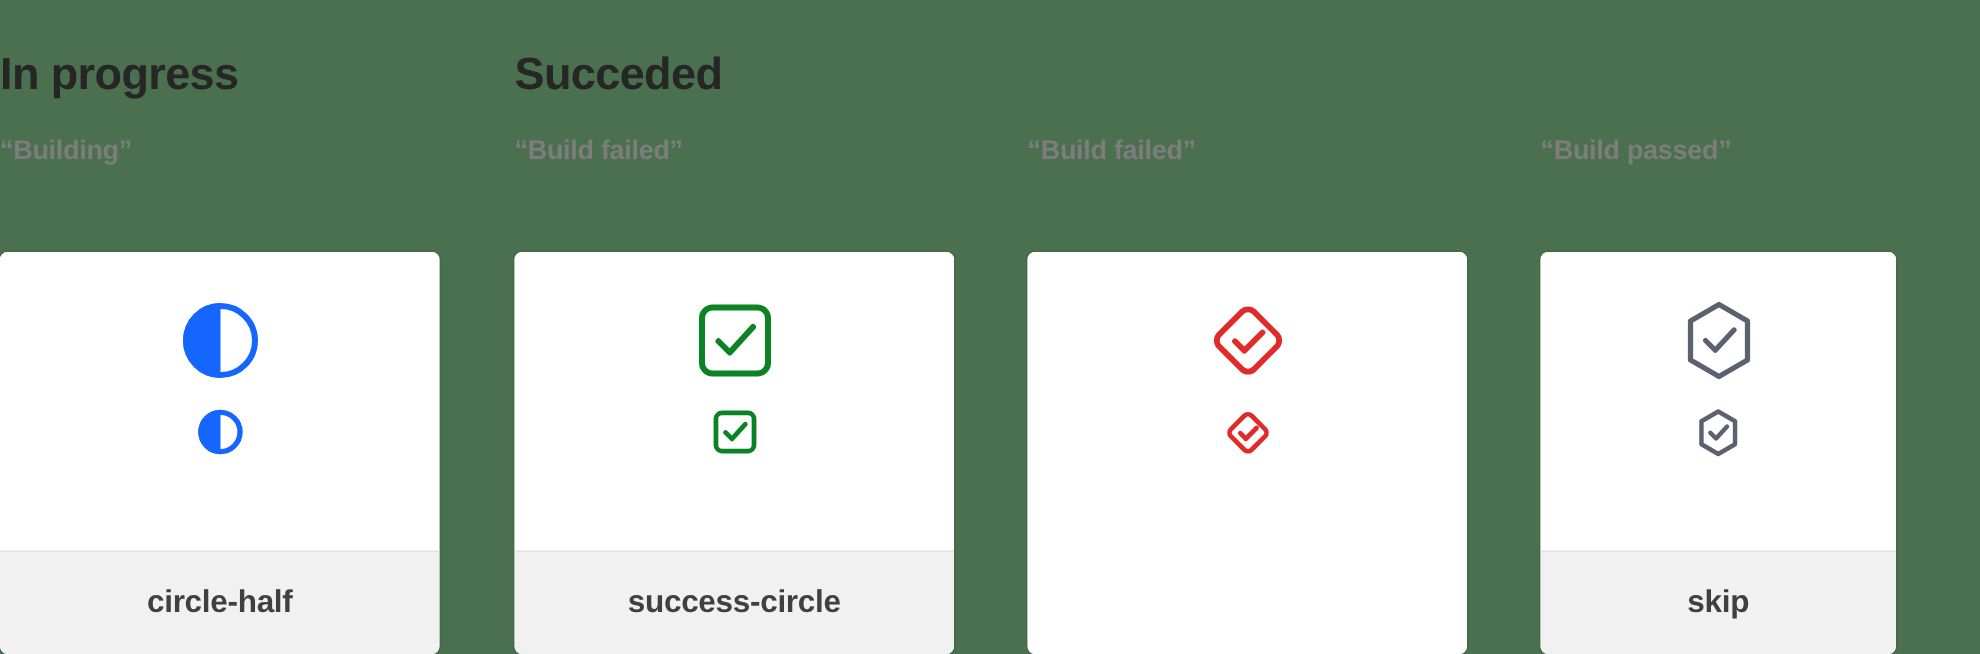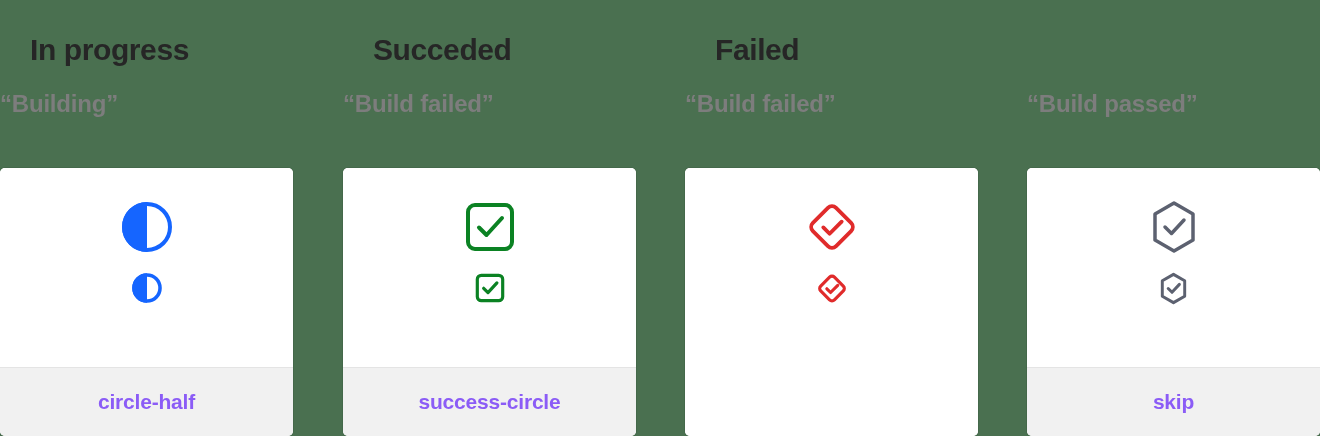--- a/index.html
+++ b/index.html
@@ -22,40 +22,39 @@
   .column {
     position: absolute;
     top: 0;
     width: 293px;
     height: 436px;
   }
   .col-0 { left: 0px; }
   .col-1 { left: 343px; }
   .col-2 { left: 685px; }
   .col-3 { left: 1027px; }
-  .col-3 .card { width: 293px; }
+  .col-3 .card { width: 237px; }
 
   .heading {
     position: absolute;
     left: 0;
     top: 33px;
     margin: 0;
     font-size: 30px;
     font-weight: bold;
     letter-spacing: -0.4px;
     color: #262626;
     white-space: nowrap;
-    padding-left: 30px;
   }
   .subheading {
     position: absolute;
     left: 0;
     top: 90px;
     margin: 0;
-    font-size: 24px;
+    font-size: 18px;
     font-weight: bold;
     letter-spacing: -0.2px;
     color: #7d7d7d;
     white-space: nowrap;
   }
 
   .card {
     position: absolute;
     top: 168px;
     left: 0;
@@ -98,21 +97,21 @@
     flex: 0 0 68px;
     background: #f1f1f1;
     border-top: 1px solid #e4e4e4;
     display: flex;
     align-items: center;
     justify-content: center;
   }
   .card-footer-label {
     font-size: 21px;
     font-weight: bold;
-    color: #8b5cf6;
+    color: #404040;
     letter-spacing: -0.2px;
   }
 </style>
 </head>
 <body>
 
 <div class="board">
 
   <div class="column col-0">
     <h2 class="heading">In progress</h2>
@@ -156,21 +155,20 @@
           </svg>
         </span>
       </div>
       <div class="card-footer">
         <span class="card-footer-label">success-circle</span>
       </div>
     </div>
   </div>
 
   <div class="column col-2">
-    <h2 class="heading">Failed</h2>
     <p class="subheading">“Build failed”</p>
     <div class="card">
       <div class="card-body">
         <span class="icon-slot-lg">
           <svg width="56" height="56" viewBox="0 0 56 56" aria-hidden="true">
             <g transform="rotate(45 28 28)">
               <rect x="11" y="11" width="34" height="34" rx="6" ry="6" fill="none" stroke="#e02b2b" stroke-width="4"></rect>
             </g>
             <path d="M19 28.5 L25.5 35 L38 22.5" fill="none" stroke="#e02b2b" stroke-width="4" stroke-linecap="round" stroke-linejoin="round"></path>
           </svg>

